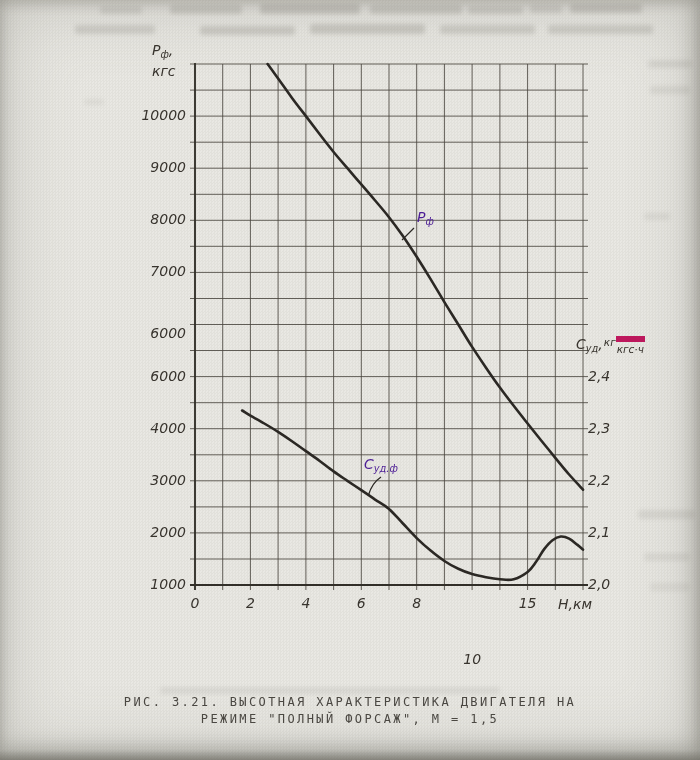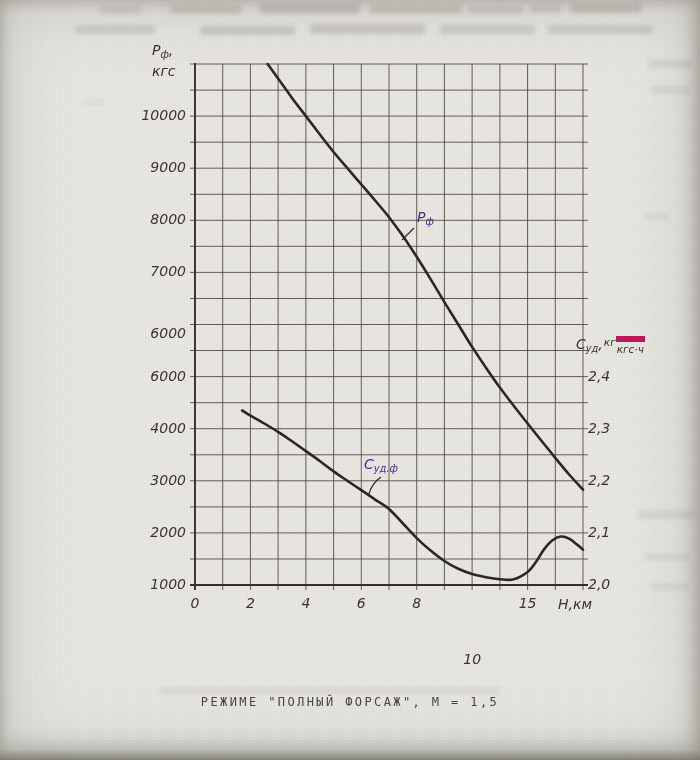--- a/index.html
+++ b/index.html
@@ -159,18 +159,19 @@
     </span>
   </div>
 
   <div class="axis-title x-title">Н,км</div>
 
   <div class="curve-label label-thrust"><span>Р</span><sub>ф</sub></div>
 
   <div class="curve-label label-sfc"><span>С</span><sub>уд.ф</sub></div>
 
   <div class="caption">
+    <div>РИС. 3.21. ВЫСОТНАЯ ХАРАКТЕРИСТИКА ДВИГАТЕЛЯ НА</div>
     <div>РЕЖИМЕ "ПОЛНЫЙ ФОРСАЖ", М = 1,5</div>
   </div>
 
   <div class="vignette"></div>
   <div class="edge-bottom"></div>
 </div>
 
 </body></html>

